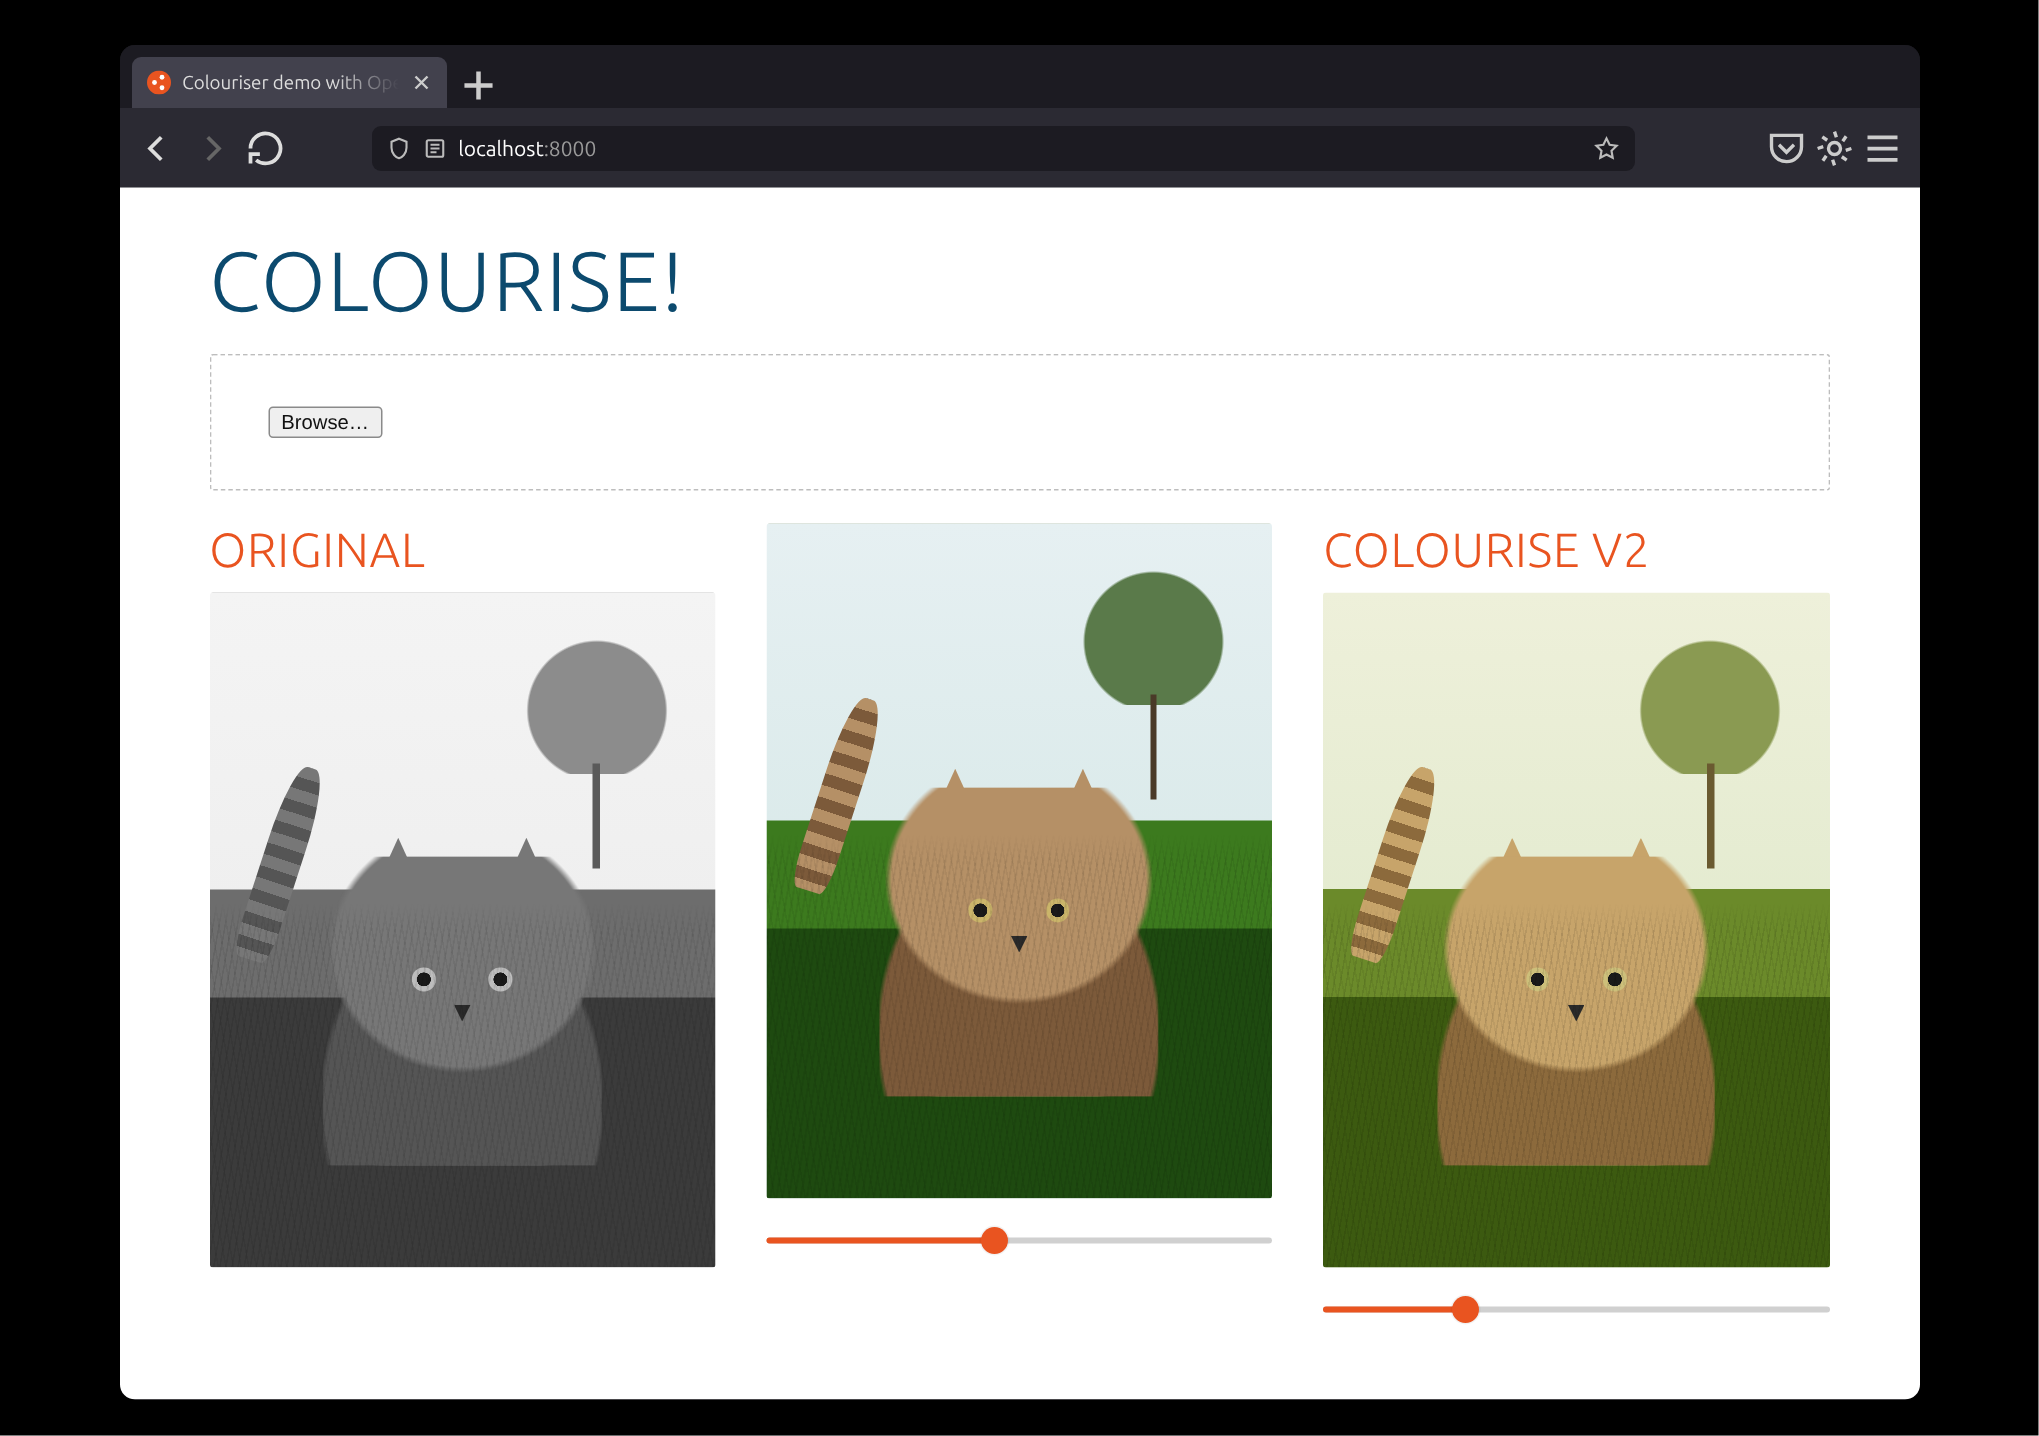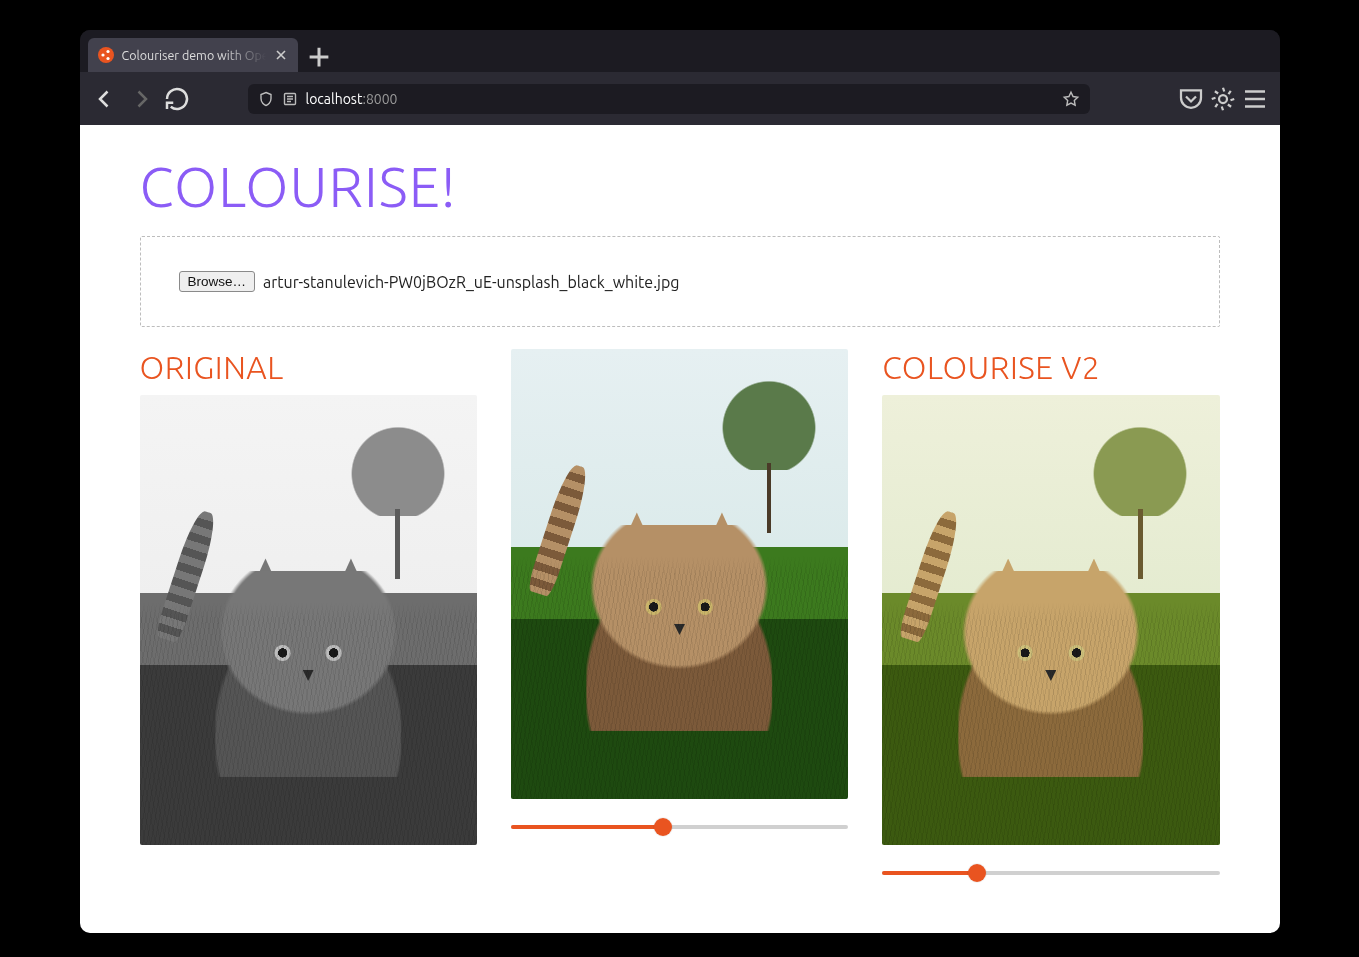--- a/index.html
+++ b/index.html
@@ -99,31 +99,31 @@
   
   .page {
     background: #fff;
     min-height: 720px;
     padding: 20px 60px 50px;
     color: #222;
   }
   h1.page-title {
     font-weight: 300;
     font-size: 56px;
-    color: #8b5cf6;
+    color: #0c4a6e;
     letter-spacing: 1px;
     margin: 10px 0 18px;
   }
   .upload-box {
     border: 1px dashed #bdbdbd;
     border-radius: 2px;
     padding: 34px 38px;
     margin-bottom: 22px;
     display: flex;
-    align-items: center;
+    align-items: flex-start;
     gap: 8px;
   }
   .browse-btn {
     font: 13.5px Arial, sans-serif;
     background: #efefef;
     border: 1px solid #8a8a8a;
     border-radius: 3px;
     padding: 2px 8px;
     color: #111;
     cursor: pointer;
@@ -331,21 +331,20 @@
           </svg>
       </div>
     </div>
   </div>
 
   <div class="page">
     <h1 class="page-title">COLOURISE!</h1>
 
     <div class="upload-box">
       <button class="browse-btn">Browse…</button>
-      <span class="filename">artur-stanulevich-PW0jBOzR_uE-unsplash_black_white.jpg</span>
     </div>
 
     <div class="cols">
 
       <div class="col">
         <h2>ORIGINAL</h2>
         <div class="imgbox bw">
           <div class="scene"></div>
           <div class="tree">
               <div class="crown"></div>

